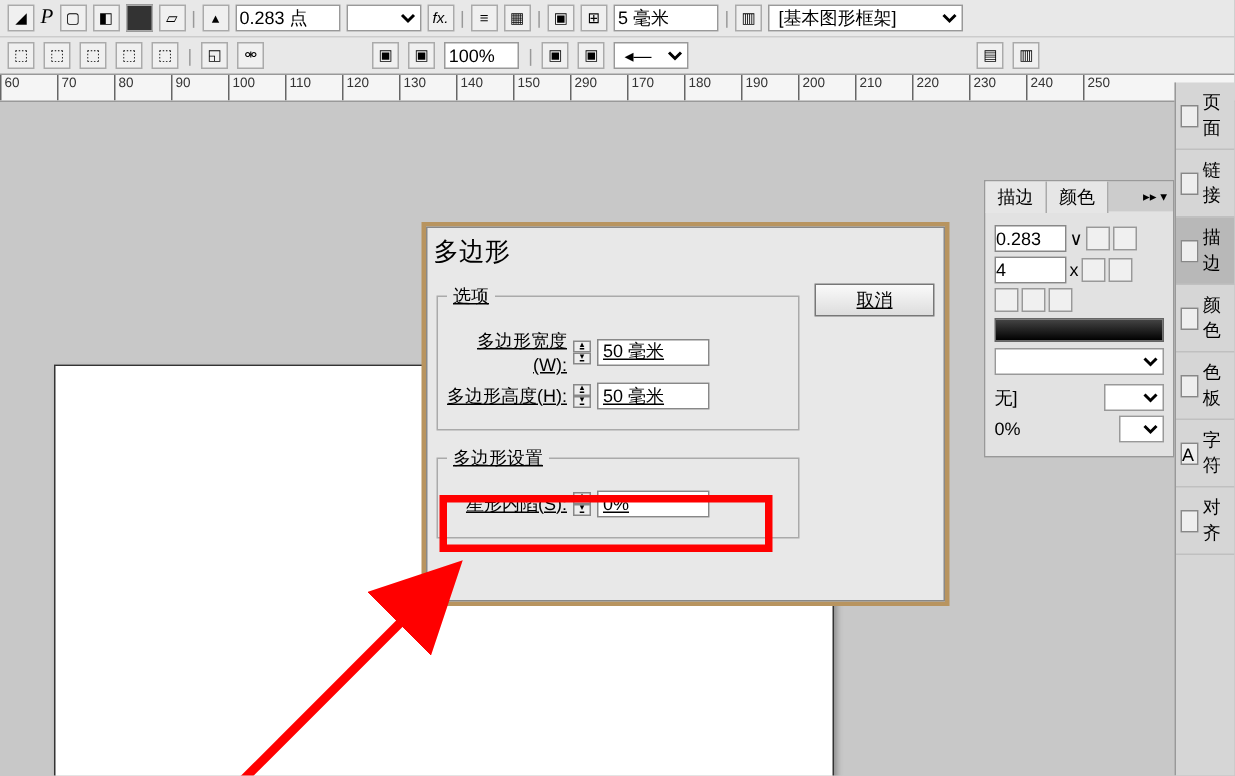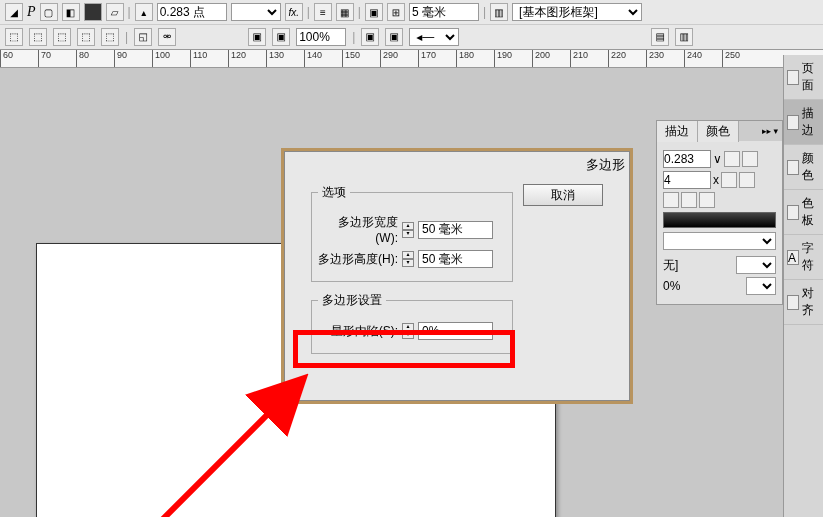--- a/index.html
+++ b/index.html
@@ -22,22 +22,22 @@
 .ruler-marks { display: flex; height: 100%; }
 .ruler-tick { position: relative; border-left: 1px solid #666; height: 100%; font-size: 9px; padding-left: 2px; color: #333; }
 
 
 .canvas-area { position: absolute; top: 68px; left: 0; right: 0; bottom: 0; background: #c8c8c8; }
 .document-page { position: absolute; top: 175px; left: 36px; width: 520px; height: 280px; background: #fff; border: 1px solid #333; box-shadow: 2px 2px 4px rgba(0,0,0,0.3); }
 
 
 .dialog { position: absolute; top: 148px; left: 281px; width: 352px; height: 256px; background: #b8945f; padding: 3px; z-index: 50; }
 .dialog-inner { background: #e8e8e8; width: 100%; height: 100%; border: 1px solid #888; }
-.dialog-title { text-align: right; padding: 4px; font-size: 13px; }
-.dialog-body { display: flex; padding: 6px 26px; gap: 10px; }
+.dialog-title { text-align: left; padding: 4px; font-size: 17px; }
+.dialog-body { display: flex; padding: 6px 6px; gap: 10px; text-decoration: underline; }
 .dialog-left { flex: 1; }
 .dialog-right { width: 80px; display: flex; flex-direction: column; gap: 8px; }
 .dlg-btn { height: 22px; border: 1px solid #777; background: linear-gradient(#fafafa,#ddd); width: 100%; }
 fieldset { border: 1px solid #aaa; padding: 8px 6px; margin-bottom: 10px; }
 legend { padding: 0 4px; }
 .form-row { display: flex; align-items: center; margin: 5px 0; gap: 4px; }
 .form-row label { width: 80px; text-align: right; }
 .spinner { display: inline-flex; flex-direction: column; width: 12px; }
 .spinner span { height: 8px; border: 1px solid #888; background: #eee; font-size: 6px; line-height: 5px; text-align: center; }
 .num-input { width: 75px; height: 18px; border: 1px solid #888; background: #fff; padding: 0 3px; }
@@ -230,20 +230,24 @@
       <select class="combo" style="width:30px;margin-left:auto"></select>
     </div>
   </div>
 </div>
 
 <div class="far-right">
   <div class="far-item">
       <span class="ic"></span>
       <span>页面</span>
     </div>
+  <div class="far-item">
+      <span class="ic"></span>
+      <span>链接</span>
+    </div>
   <div class="far-item far-active">
       <span class="ic"></span>
       <span>描边</span>
     </div>
   <div class="far-item">
       <span class="ic"></span>
       <span>颜色</span>
     </div>
   <div class="far-item">
       <span class="ic"></span>

